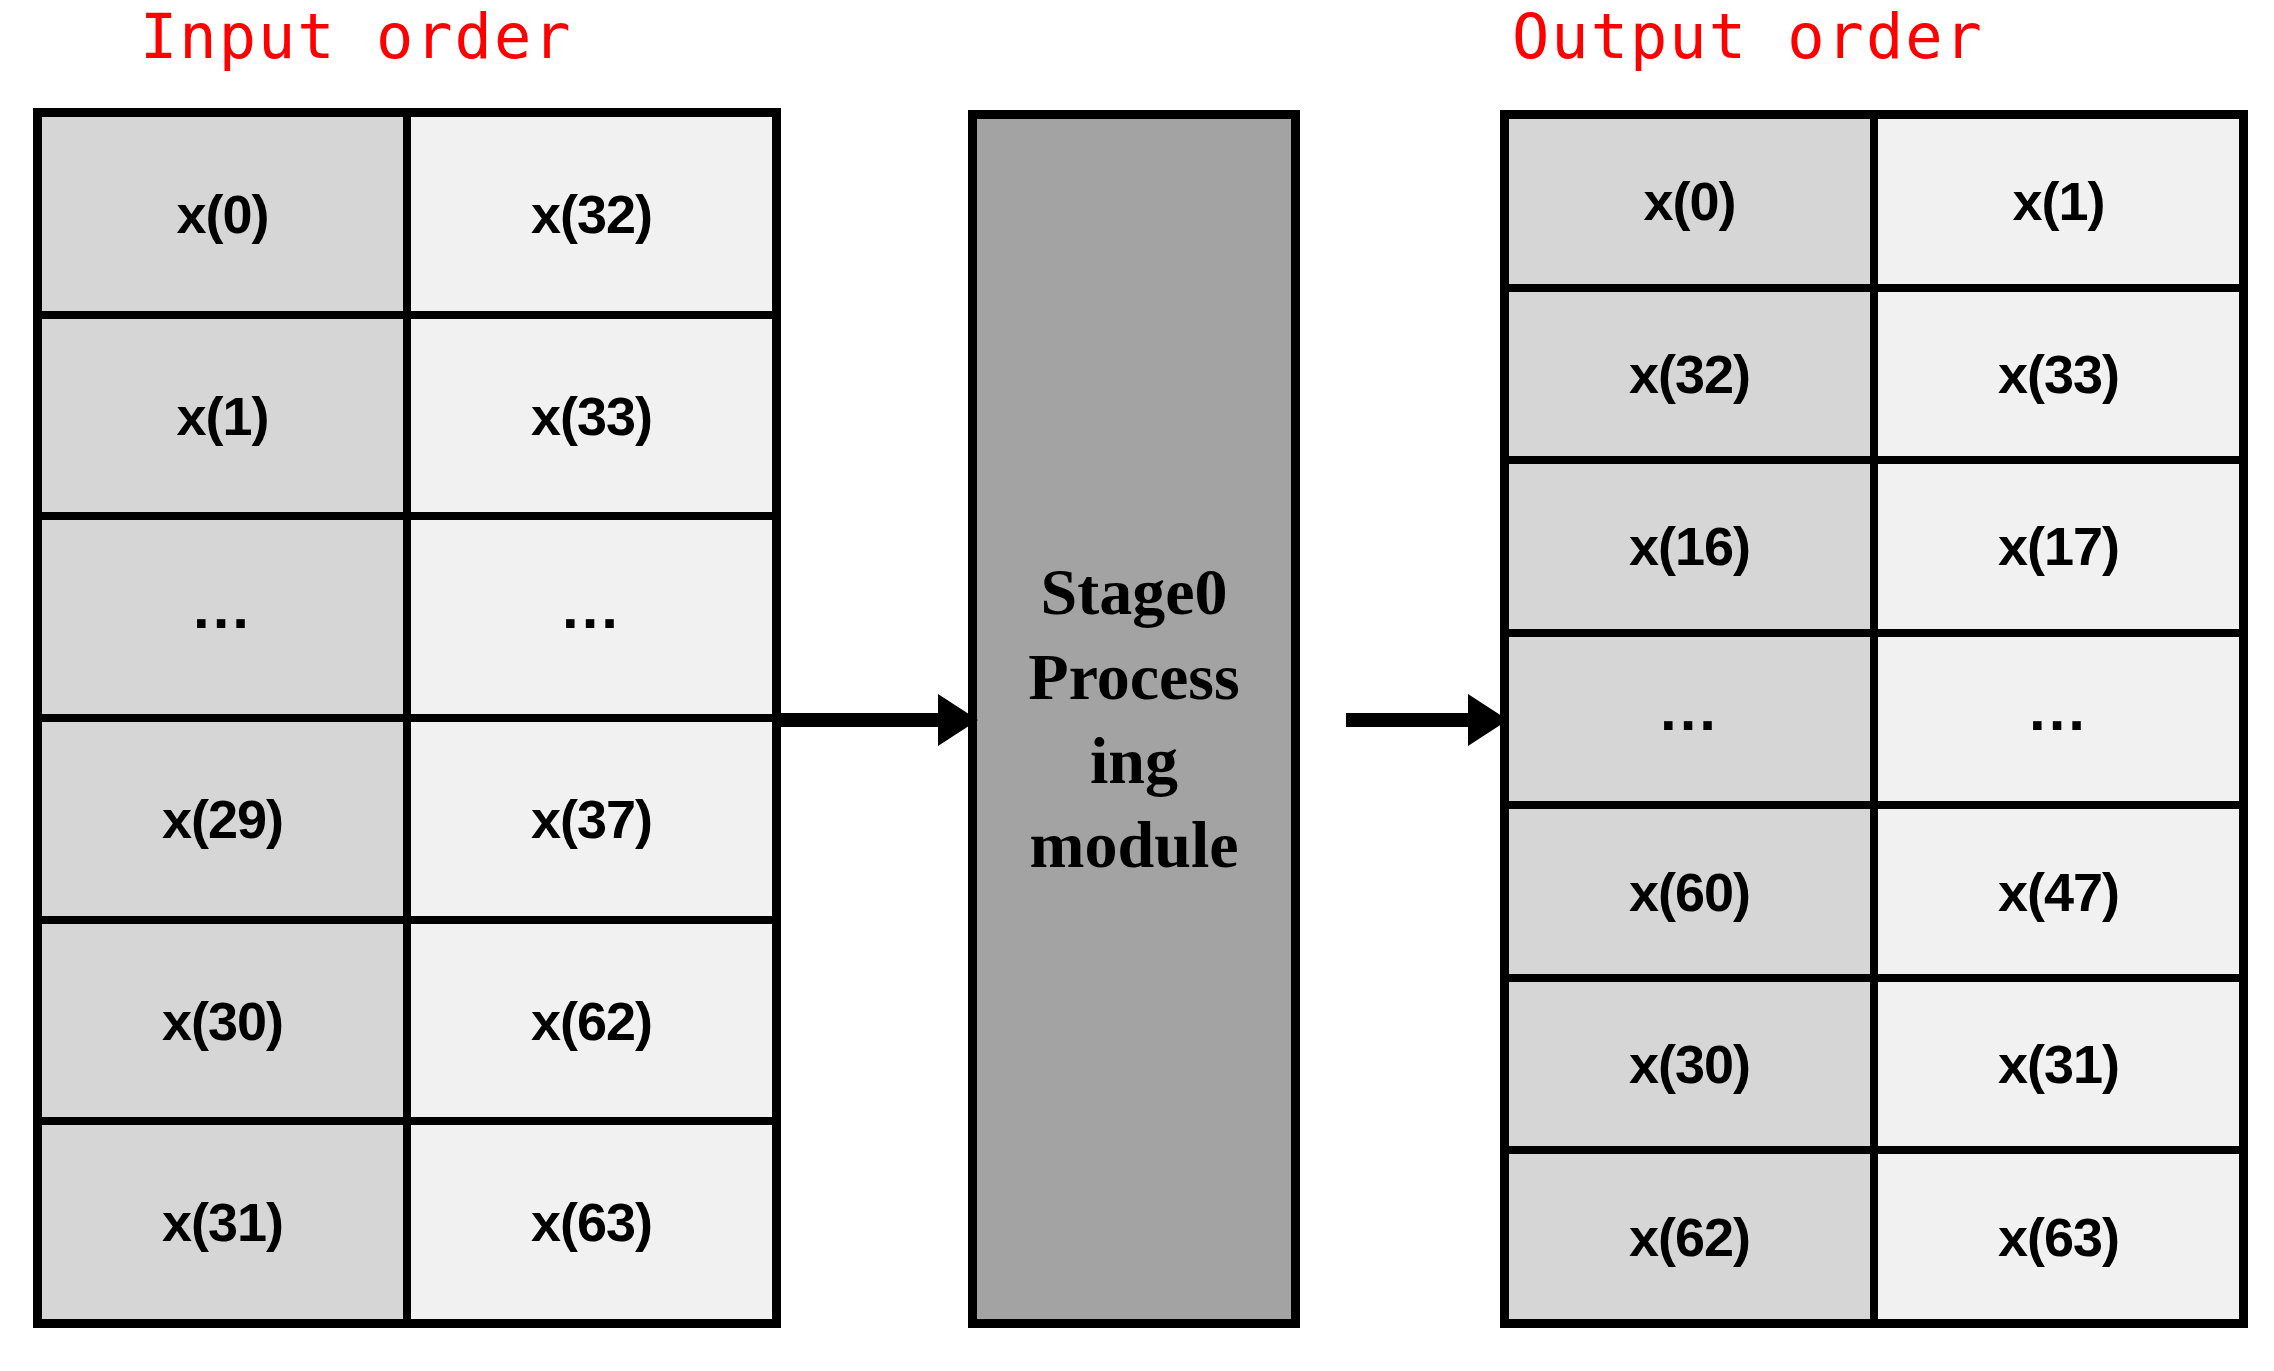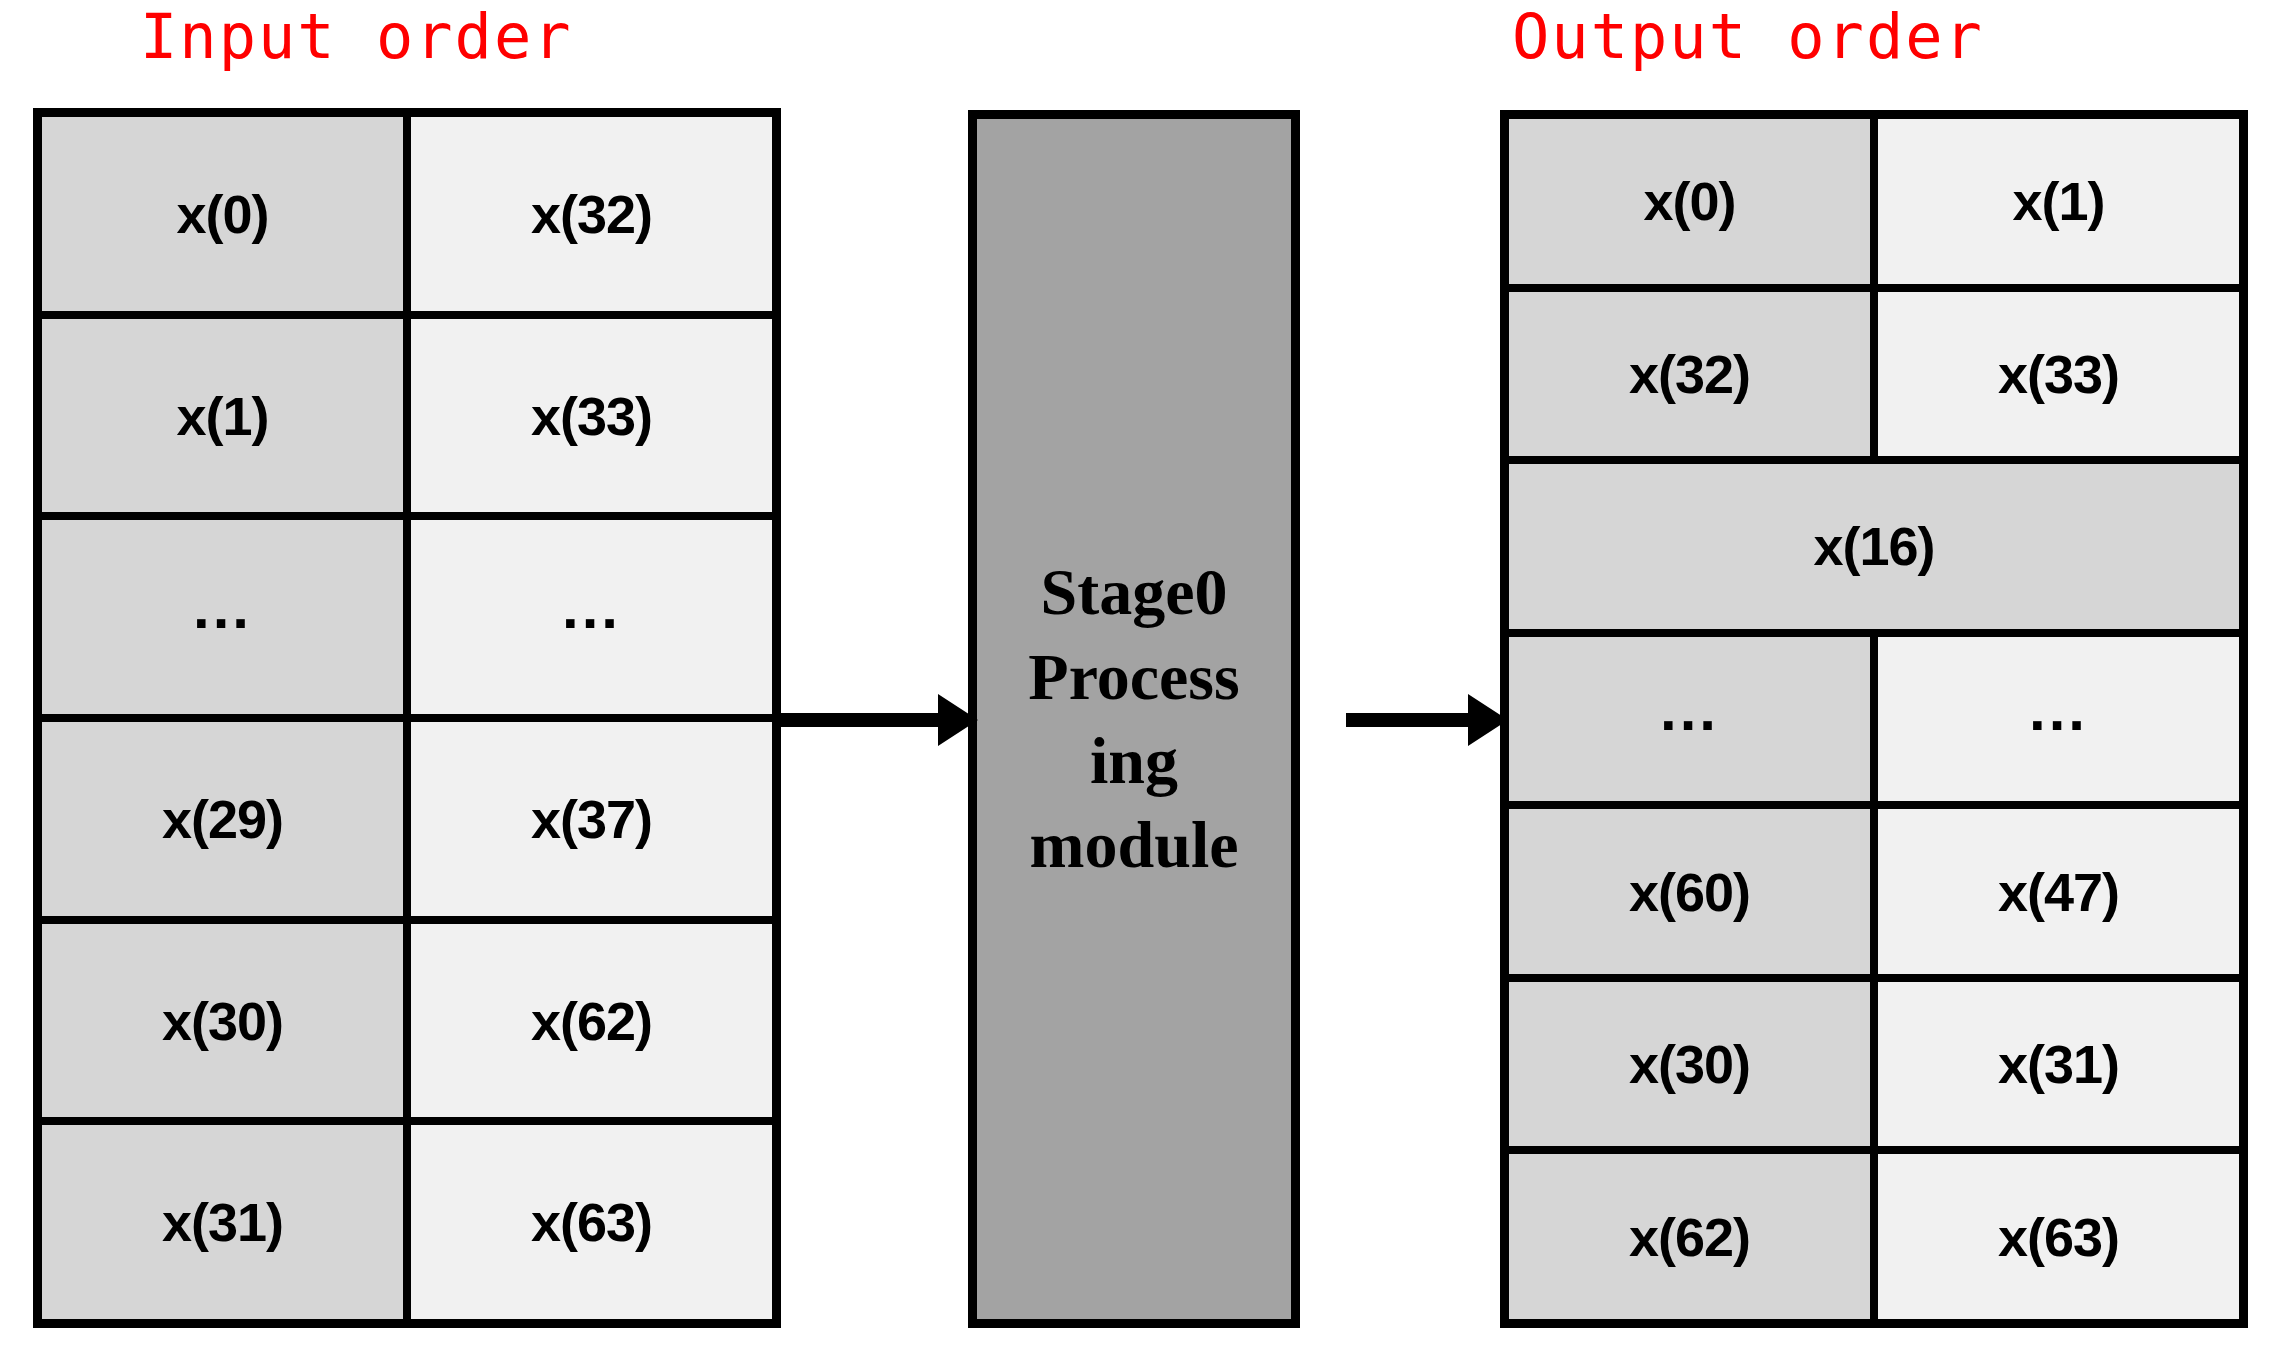--- a/index.html
+++ b/index.html
@@ -156,20 +156,21 @@
       <div class="order-row">
         <div class="order-cell col-a">x(0)</div>
         <div class="order-cell col-b">x(1)</div>
       </div>
       <div class="order-row">
         <div class="order-cell col-a">x(32)</div>
         <div class="order-cell col-b">x(33)</div>
       </div>
       <div class="order-row">
         <div class="order-cell col-a">x(16)</div>
+        <div class="order-cell col-b">x(17)</div>
       </div>
       <div class="order-row">
         <div class="order-cell col-a ellipsis">...</div>
         <div class="order-cell col-b ellipsis">...</div>
       </div>
       <div class="order-row">
         <div class="order-cell col-a">x(60)</div>
         <div class="order-cell col-b">x(47)</div>
       </div>
       <div class="order-row">

